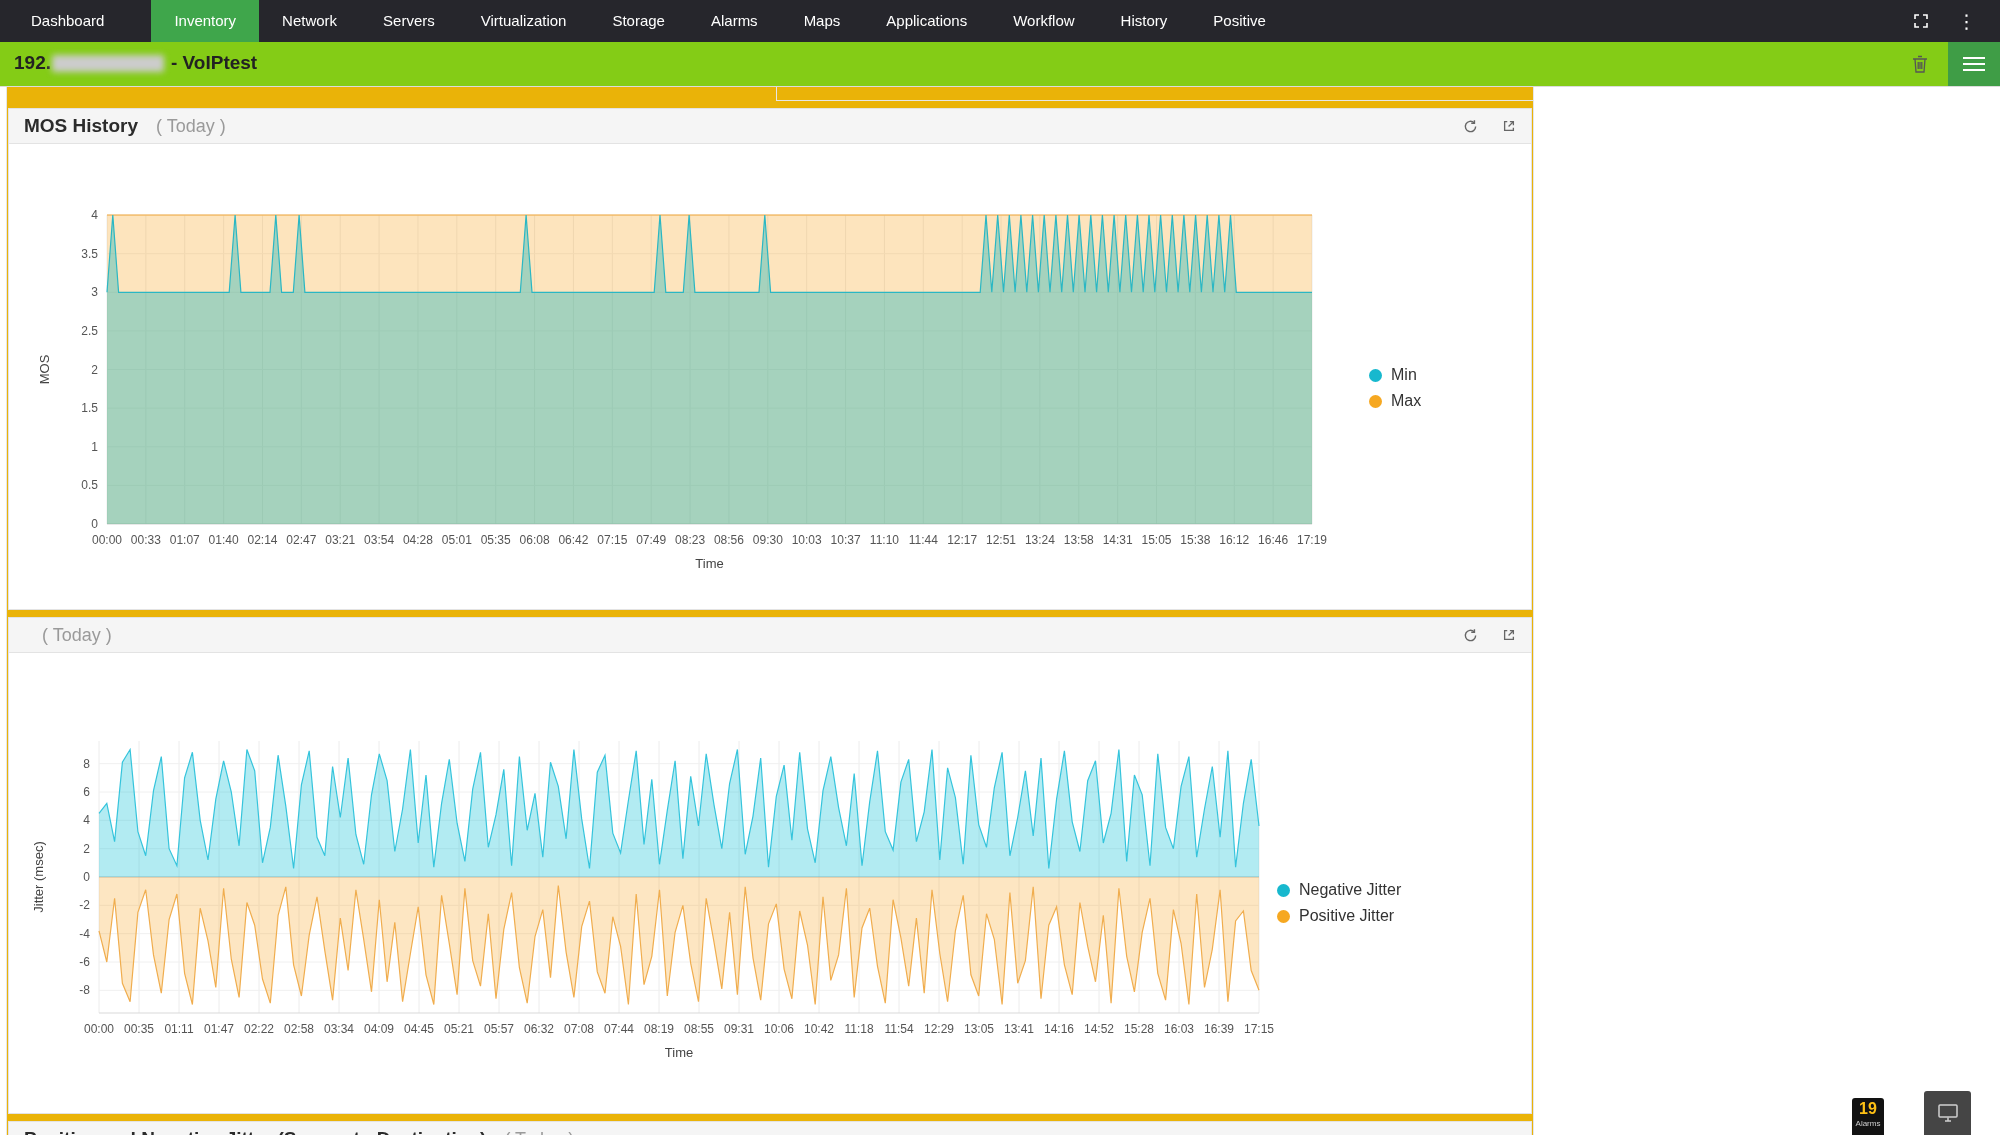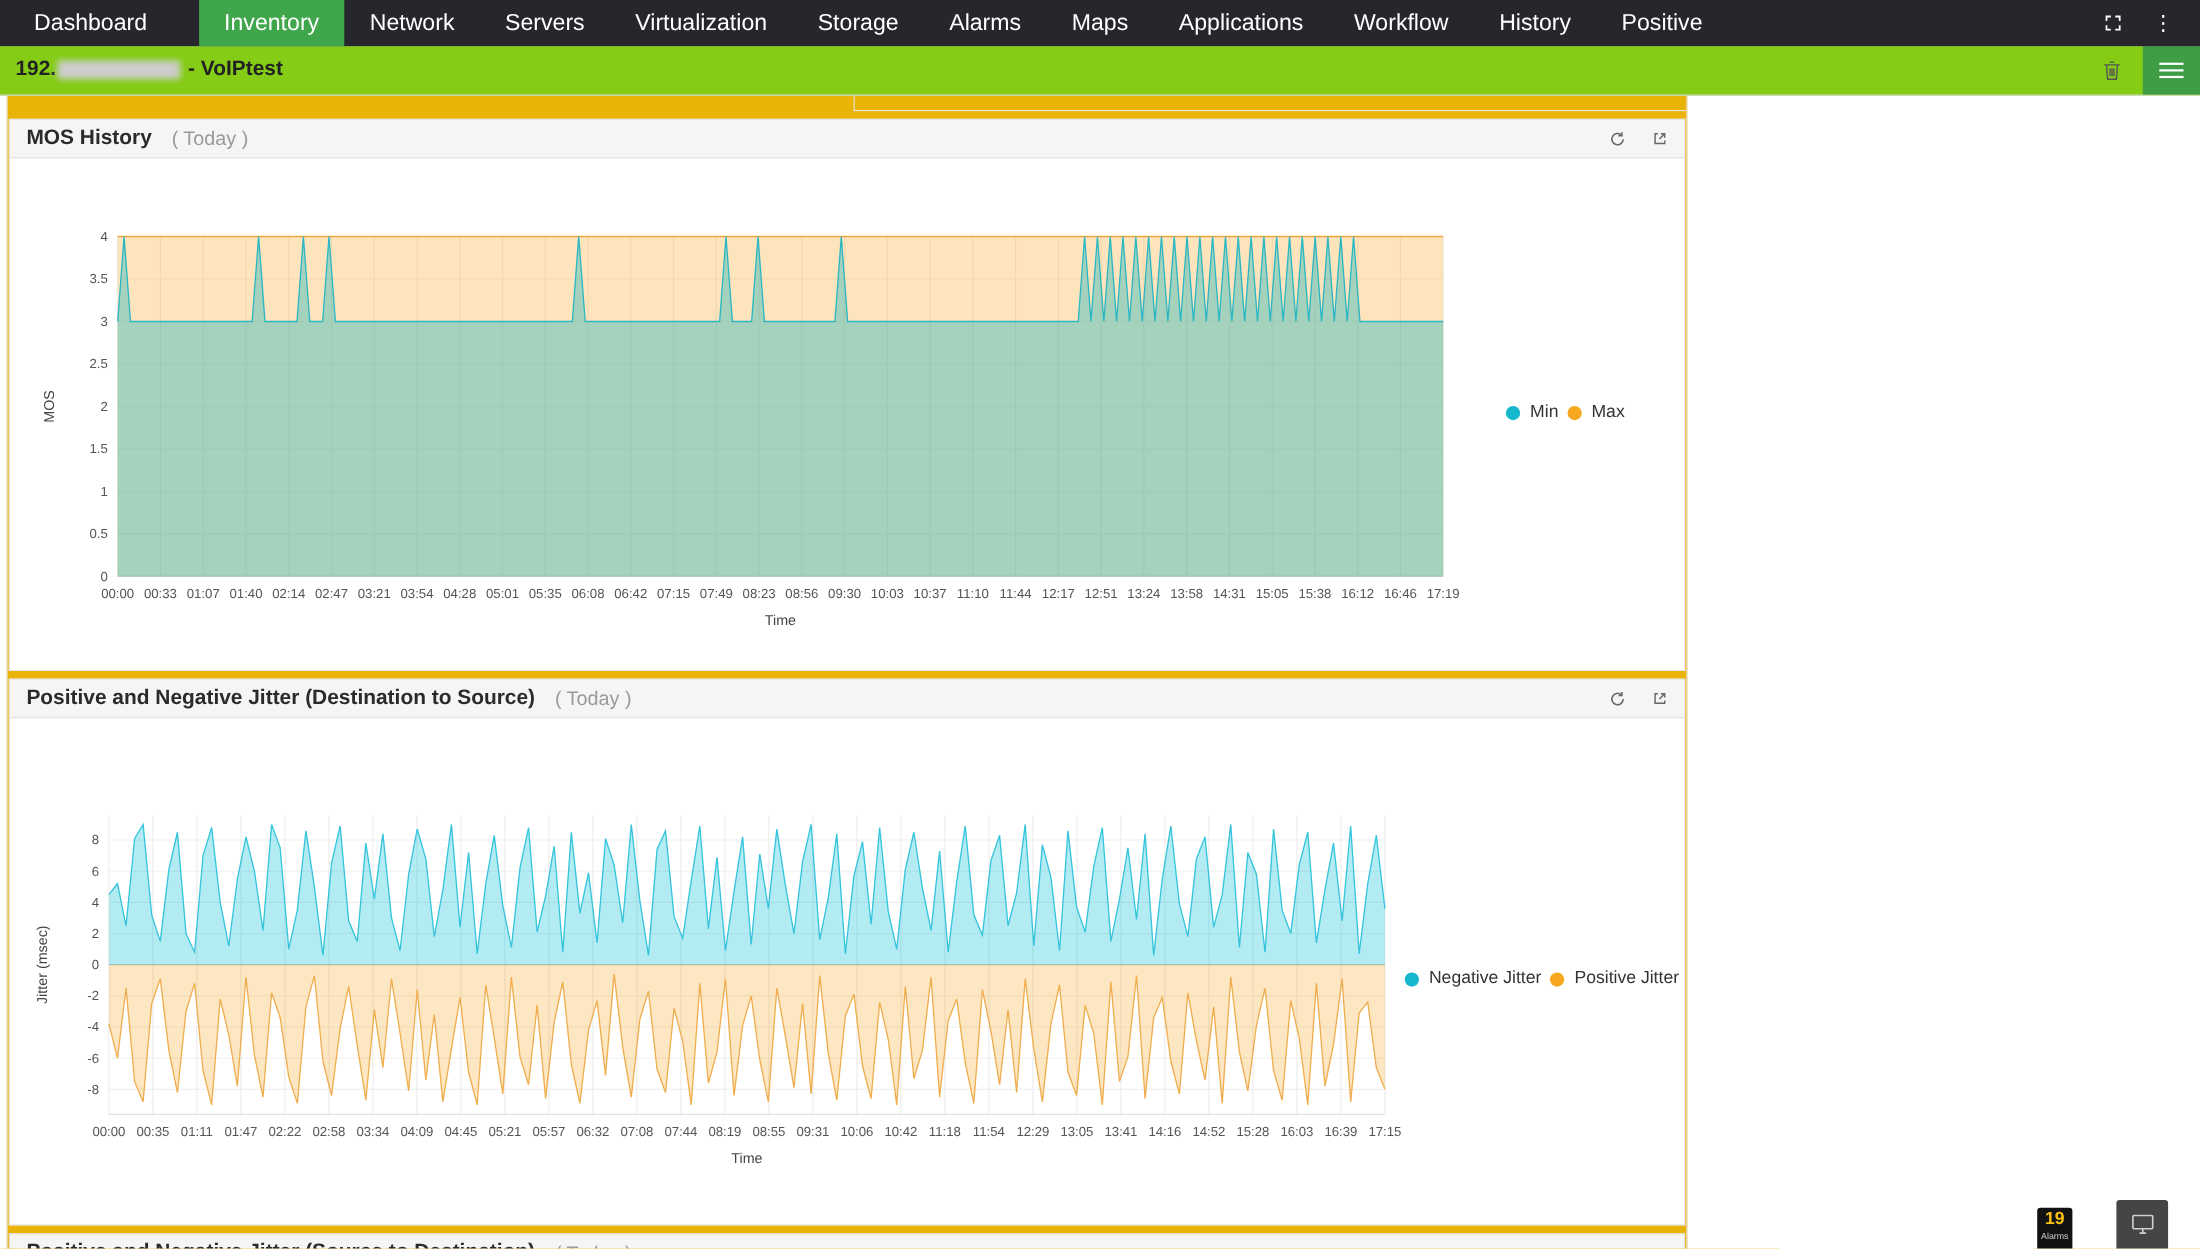--- a/index.html
+++ b/index.html
@@ -3,21 +3,21 @@
 <meta charset="utf-8">
 <style>
   * { margin:0; padding:0; box-sizing:border-box; }
   html,body { width:2000px; height:1135px; overflow:hidden; background:#fff;
               font-family:"Liberation Sans", sans-serif; }
   svg text { font-family:"Liberation Sans", sans-serif; }
 
   
   .topnav { position:absolute; top:0; left:0; right:0; height:42px; background:#26262c;
             display:flex; align-items:stretch; padding-left:8px; z-index:30; }
-  .nav-item { color:#fff; font-size:21px; line-height:42px; padding:0 23px; cursor:pointer; white-space:nowrap; }
+  .nav-item { color:#fff; font-size:15px; line-height:42px; padding:0 23px; cursor:pointer; white-space:nowrap; }
   .nav-item.active { background:#3fa64b;margin-left:24px; }
   .nav-right { margin-left:auto; display:flex; align-items:center; gap:28px; padding-right:24px; }
   .kebab { color:#fff; font-size:19px; line-height:19px; cursor:pointer; }
 
   
   .subheader { position:absolute; top:42px; left:0; right:0; height:45px; background:#84cc16;
                border-bottom:1px solid #dcdcdc; z-index:25; }
   .device-title { position:absolute; left:14px; top:10px; font-size:19px; font-weight:bold; color:#222;
                   display:flex; align-items:center; }
   .redacted { display:inline-block; width:112px; height:17px; background:#cccccc;
@@ -37,21 +37,21 @@
   .panel { margin:7px 1px 0 1px; border:1px solid #e3e3e3; background:#fff; }
   .panel-header { height:35px; background:#f5f5f5; border-bottom:1px solid #e3e3e3;
                   display:flex; align-items:center; padding:0 15px; }
   .panel-title { font-size:19px; font-weight:bold; color:#2b2b2b; white-space:nowrap; }
   .panel-period { font-size:18px; color:#9a9a9a; margin-left:18px; white-space:nowrap; }
   .panel-icons { margin-left:auto; display:flex; align-items:center; gap:24px; }
   .panel-icons > span { cursor:pointer; display:inline-flex; }
   .panel-body { position:relative; overflow:hidden; }
 
   
-  .legend { position:absolute; display:flex; flex-direction:row; gap:8px; }
+  .legend { position:absolute; display:flex; flex-direction:column; gap:8px; }
   .legend-0 { left:1360px; top:222px; }
   .legend-1 { left:1268px; top:228px; }
   .legend-item { display:flex; align-items:center; gap:9px; font-size:16px; color:#333; cursor:pointer; }
   .legend-dot { width:13px; height:13px; border-radius:50%; flex:0 0 auto; }
 
   
   .alarm-badge { position:absolute; right:116px; bottom:0; width:32px; height:37px; background:#121212;
                  border-radius:3px 3px 0 0; text-align:center; cursor:pointer; z-index:40; }
   .alarm-count { color:#fec115; font-weight:bold; font-size:16px; line-height:22px; }
   .alarm-label { color:#cfcfcf; font-size:8px; line-height:8px; }
@@ -229,21 +229,20 @@
           <div class="legend-item">
             <span class="legend-dot" style="background: rgb(246, 168, 33);"></span>
             <span>Max</span>
           </div>
         </div>
     </div>
   </section>
 
   <section class="panel">
     <div class="panel-header">
-      <span class="panel-title">Positive and Negative Jitter (Destination to Source)</span>
       <span class="panel-period">( Today )</span>
       <span class="panel-icons">
         <span>
           <svg width="15" height="15" viewBox="0 0 16 16">
               <path d="M13.5 8a5.5 5.5 0 1 1-1.7-4" fill="none" stroke="#666" stroke-width="1.5"></path>
               <path d="M12.2 1.2 L12.2 4.6 L8.8 4.6" fill="none" stroke="#666" stroke-width="1.5"></path>
             </svg>
         </span>
         <span>
           <svg width="14" height="14" viewBox="0 0 16 16">

